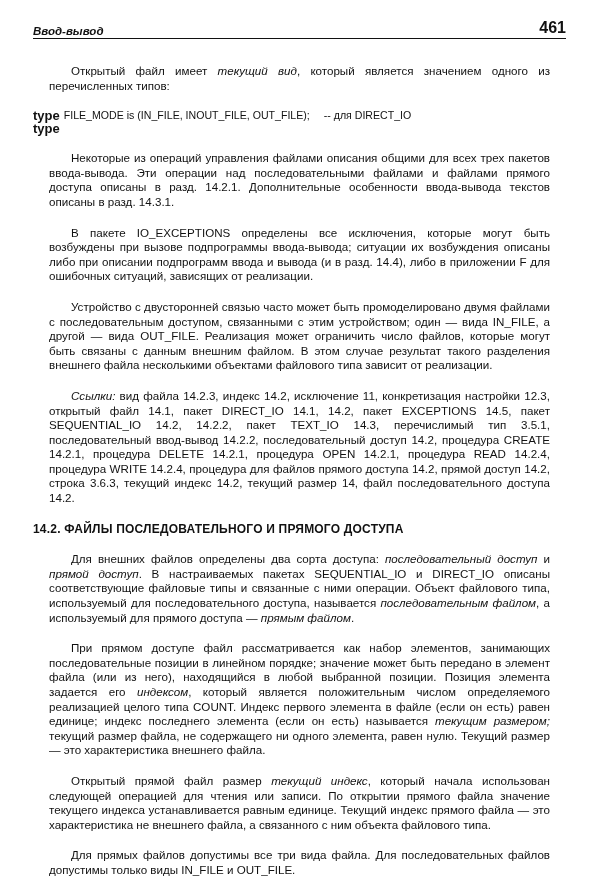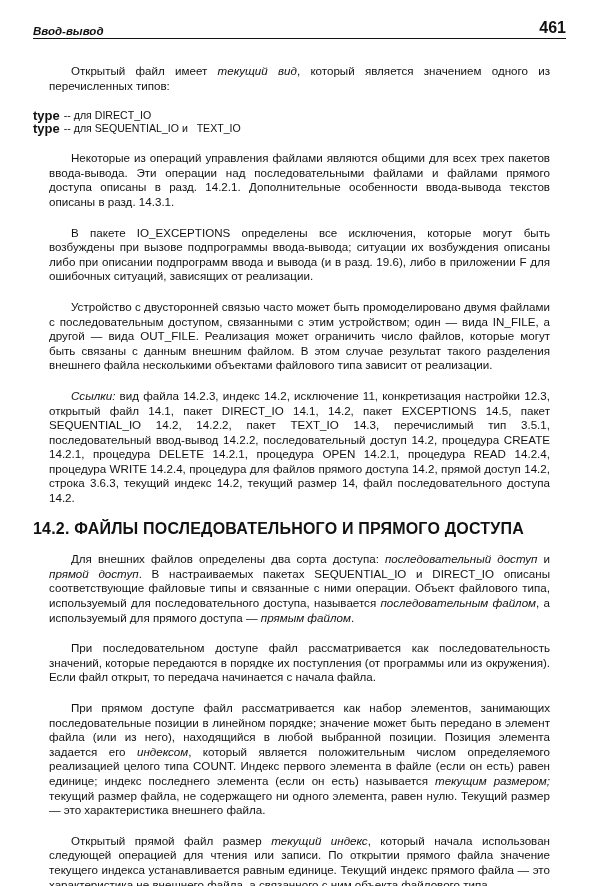--- a/index.html
+++ b/index.html
@@ -20,21 +20,21 @@
     position: absolute; left: 33px; right: 34px; top: 48px;
     font-size: 11.6px; line-height: 14.6px; text-align: justify;
   }
   p { margin: 16px; text-indent: 22px; }
   .code { margin: 14px 0 16px 0; font-size: 10.6px; line-height: 13px; }
   .code-row { display: flex; }
   .code-row .decl { width: 260px; white-space: pre; }
   .code-row .kw { font-weight: bold; font-size: 13px; margin-right: 4px; }
   .code-row .cmt { white-space: pre; }
   h2 {
-    margin: 16px 0 12px 0; font-size: 16px; font-weight: bold;
+    margin: 16px 0 12px 0; font-size: 12px; font-weight: bold;
     letter-spacing: 0.2px; text-indent: 0;
   }
   h3 {
     margin: 16px 0 8px 0; font-size: 10px; font-weight: normal;
     letter-spacing: 0.2px; text-indent: 0;
   }
   i { font-style: italic; }
 </style>
 </head>
 <body>
@@ -44,38 +44,38 @@
     <span class="run">Ввод-вывод</span>
     <span class="num">461</span>
   </div>
 
   <div class="body">
     <p><span>Открытый файл имеет </span><i>текущий вид</i><span>, который является значением одного из перечисленных типов:</span></p>
 
     <div class="code">
       <div class="code-row">
         <span class="kw">type</span>
+        <span class="decl">FILE_MODE is (IN_FILE, INOUT_FILE, OUT_FILE);</span>
         <span class="cmt">-- для DIRECT_IO</span>
       </div>
       <div class="code-row">
         <span class="kw">type</span>
-        <span class="cmt">-- для SEQUENTIAL_IO и   TEXT_IO</span>
       </div>
     </div>
 
-    <p>Некоторые из операций управления файлами являются общими для всех трех пакетов ввода-вывода. Эти операции над последовательными файлами и файлами прямого доступа описаны в разд. 14.2.1. Дополнительные особенности ввода-вывода текстов описаны в разд. 14.3.1.</p>
-    <p>В пакете IO_EXCEPTIONS определены все исключения, которые могут быть возбуждены при вызове подпрограммы ввода-вывода; ситуации их возбуждения описаны либо при описании подпрограмм ввода и вывода (и в разд. 19.6), либо в приложении F для ошибочных ситуаций, зависящих от реализации.</p>
+    <p>Некоторые из операций управления файлами описания общими для всех трех пакетов ввода-вывода. Эти операции над последовательными файлами и файлами прямого доступа описаны в разд. 14.2.1. Дополнительные особенности ввода-вывода текстов описаны в разд. 14.3.1.</p>
+    <p>В пакете IO_EXCEPTIONS определены все исключения, которые могут быть возбуждены при вызове подпрограммы ввода-вывода; ситуации их возбуждения описаны либо при описании подпрограмм ввода и вывода (и в разд. 14.4), либо в приложении F для ошибочных ситуаций, зависящих от реализации.</p>
     <p>Устройство с двусторонней связью часто может быть промоделировано двумя файлами с последовательным доступом, связанными с этим устройством; один — вида IN_FILE, а другой — вида OUT_FILE. Реализация может ограничить число файлов, которые могут быть связаны с данным внешним файлом. В этом случае результат такого разделения внешнего файла несколькими объектами файлового типа зависит от реализации.</p>
     <p><i>Ссылки:</i><span> вид файла 14.2.3, индекс 14.2, исключение 11, конкретизация настройки 12.3, открытый файл 14.1, пакет DIRECT_IO 14.1, 14.2, пакет EXCEPTIONS 14.5, пакет SEQUENTIAL_IO 14.2, 14.2.2, пакет TEXT_IO 14.3, перечислимый тип 3.5.1, последовательный ввод-вывод 14.2.2, последовательный доступ 14.2, процедура CREATE 14.2.1, процедура DELETE 14.2.1, процедура OPEN 14.2.1, процедура READ 14.2.4, процедура WRITE 14.2.4, процедура для файлов прямого доступа 14.2, прямой доступ 14.2, строка 3.6.3, текущий индекс 14.2, текущий размер 14, файл последовательного доступа 14.2.</span></p>
 
     <h2>14.2. ФАЙЛЫ ПОСЛЕДОВАТЕЛЬНОГО И ПРЯМОГО ДОСТУПА</h2>
 
     <p><span>Для внешних файлов определены два сорта доступа: </span><i>последовательный доступ</i><span> и </span><i>прямой доступ</i><span>. В настраиваемых пакетах SEQUENTIAL_IO и DIRECT_IO описаны соответствующие файловые типы и связанные с ними операции. Объект файлового типа, используемый для последовательного доступа, называется </span><i>последовательным файлом</i><span>, а используемый для прямого доступа — </span><i>прямым файлом</i><span>.</span></p>
-    <p>При последовательном доступе файл рассматривается как последовательность значений, которые передаются в порядке их поступления (от программы или из окружения). Если файл открыт, то передача начинается с начала файла.</p>
     <p><span>При прямом доступе файл рассматривается как набор элементов, занимающих последовательные позиции в линейном порядке; значение может быть передано в элемент файла (или из него), находящийся в любой выбранной позиции. Позиция элемента задается его </span><i>индексом</i><span>, который является положительным числом определяемого реализацией целого типа COUNT. Индекс первого элемента в файле (если он есть) равен единице; индекс последнего элемента (если он есть) называется </span><i>текущим размером;</i><span> текущий размер файла, не содержащего ни одного элемента, равен нулю. Текущий размер — это характеристика внешнего файла.</span></p>
     <p><span>Открытый прямой файл размер </span><i>текущий индекс</i><span>, который начала использован следующей операцией для чтения или записи. По открытии прямого файла значение текущего индекса устанавливается равным единице. Текущий индекс прямого файла — это характеристика не внешнего файла, а связанного с ним объекта файлового типа.</span></p>
+    <p>Для прямых файлов допустимы все три вида файла. Для последовательных файлов допустимы только виды IN_FILE и OUT_FILE.</p>
     <p><i>Ссылки:</i><span> вид файла 14.1, тип 14.3, файл вида IN_FILE 14.1, файл вида OUT_FILE 14.1.</span></p>
 
     <h3>14.2.1. УПРАВЛЕНИЕ ФАЙЛАМИ</h3>
 
     <p>В этом разделе описаны процедуры и функции, предназначенные для управления внешними файлами; их описания повторены в каждом из трех пакетов последовательного, прямого и текстового ввода-вывода. Процедуры CREATE, OPEN и RESET при вводе-выводе текстов</p>
   </div>
 </div>
 
 </body></html>

